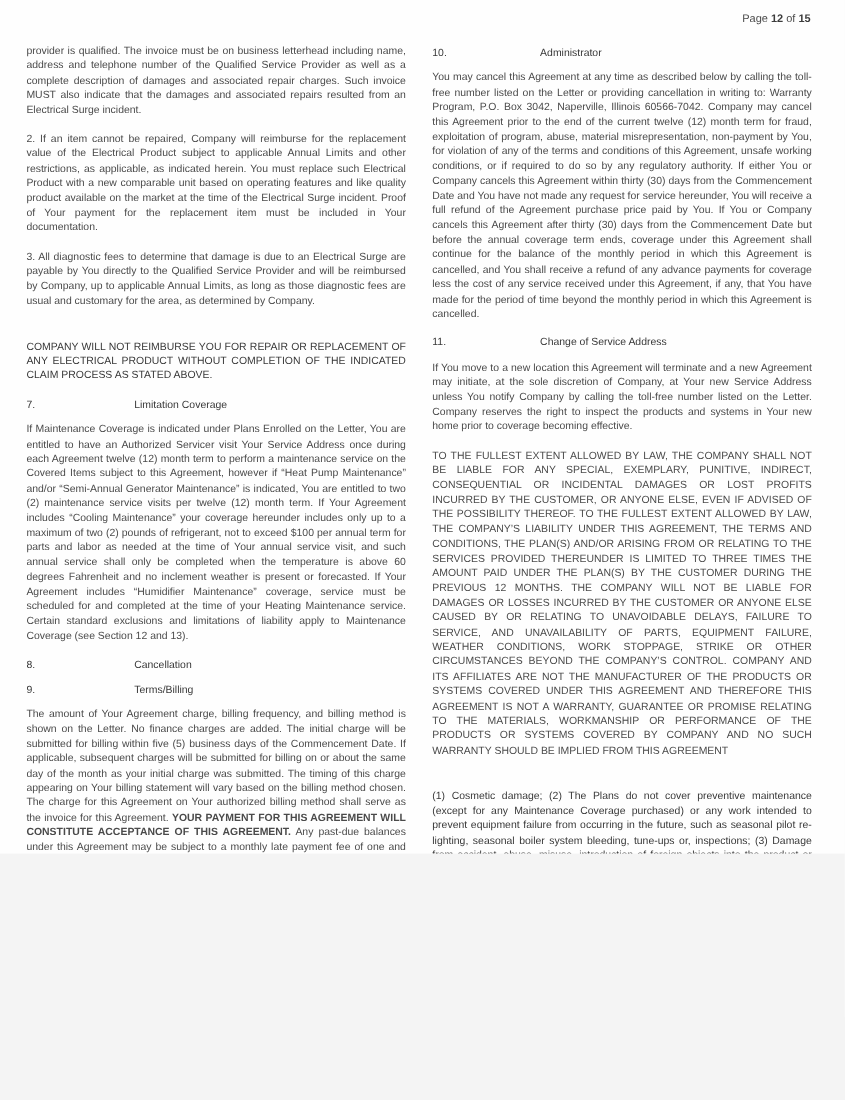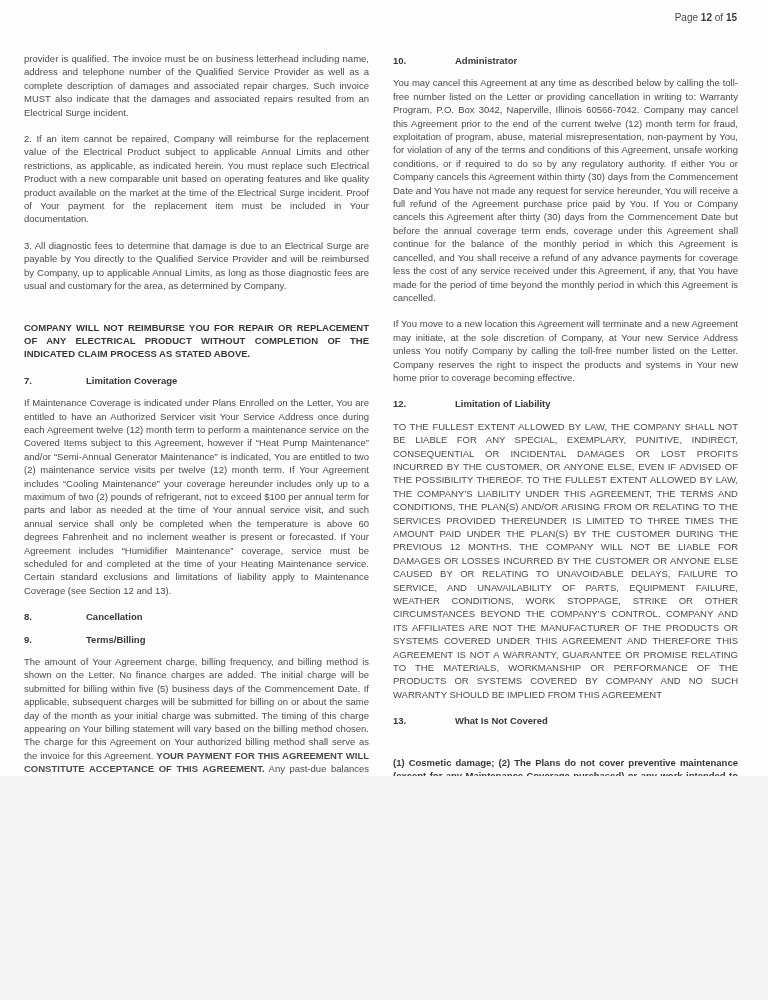--- a/index.html
+++ b/index.html
@@ -16,42 +16,43 @@
   }
   .header {
     position: absolute;
     top: 12px; right: 31px;
     font-size: 10px;
     color: #4a4a4a;
   }
   .header b { color: #3c3c3c; }
   .col {
     position: absolute;
-    top: 52px;
+    top: 40px;
     width: 345px;
     font-size: 9.5px;
     line-height: 13.4px;
     color: #4a4a4a;
   }
   .col-left  { left: 24px;  }
   .col-right { left: 393px; }
   .para {
     margin: 0 0 13px 0;
     text-align: justify;
   }
   .para-bold {
-    font-weight: 700;
+    font-weight: 400;
     color: #383838;
     margin-top: 28px;
   }
   .sec {
     display: flex;
-    font-weight: 700;
+    font-weight: 400;
     color: #383838;
     margin: 2px 0 9px 0;
+    gap: 36px;
   }
   .sec-num { width: 62px; flex: 0 0 62px; }
   .footer-left {
     position: absolute;
     left: 20px; top: 946px;
     font-size: 9px;
     color: #6a6a6a;
   }
   .footer-right {
     position: absolute;
@@ -96,30 +97,26 @@
     </div>
     <p class="para"><span>The amount of Your Agreement charge, billing frequency, and billing method is shown on the Letter. No finance charges are added. The initial charge will be submitted for billing within five (5) business days of the Commencement Date. If applicable, subsequent charges will be submitted for billing on or about the same day of the month as your initial charge was submitted. The timing of this charge appearing on Your billing statement will vary based on the billing method chosen. The charge for this Agreement on Your authorized billing method shall serve as the invoice for this Agreement. </span><b>YOUR PAYMENT FOR THIS AGREEMENT WILL CONSTITUTE ACCEPTANCE OF THIS AGREEMENT.</b><span> Any past-due balances under this Agreement may be subject to a monthly late payment fee of one and one-half percent (1 1/2%) of the past-due balance. You must pre-pay for the Plan. Coverage under this Agreement is suspended at the end of the pre-pay period in the event of non-payment. You must be current on all payments in order to be covered under this Agreement. Company may terminate this Agreement at any time in the event that You fail to make timely payments. On notice to You, Company may change the means in which You are invoiced and billed for this Agreement. If Your billing method is a utility bill, Your payments will be applied in accordance with the utility’s prioritization of payments schedule. If You have more than one agreement with Company Your payments will be applied to Your oldest outstanding charge(s) with Company first, unless otherwise specified by You. If You are enrolled in the</span></p>
   </div>
 
   <div class="col col-right">
     <div class="sec">
       <span class="sec-num">10.</span>
       <span class="sec-title">Administrator</span>
     </div>
     <p class="para">You may cancel this Agreement at any time as described below by calling the toll-free number listed on the Letter or providing cancellation in writing to: Warranty Program, P.O. Box 3042, Naperville, Illinois 60566-7042. Company may cancel this Agreement prior to the end of the current twelve (12) month term for fraud, exploitation of program, abuse, material misrepresentation, non-payment by You, for violation of any of the terms and conditions of this Agreement, unsafe working conditions, or if required to do so by any regulatory authority. If either You or Company cancels this Agreement within thirty (30) days from the Commencement Date and You have not made any request for service hereunder, You will receive a full refund of the Agreement purchase price paid by You. If You or Company cancels this Agreement after thirty (30) days from the Commencement Date but before the annual coverage term ends, coverage under this Agreement shall continue for the balance of the monthly period in which this Agreement is cancelled, and You shall receive a refund of any advance payments for coverage less the cost of any service received under this Agreement, if any, that You have made for the period of time beyond the monthly period in which this Agreement is cancelled.</p>
+    <div class="sec">
+      <span class="sec-num">11.</span>
+      <span class="sec-title">Change of Service Address</span>
+    </div>
     <p class="para">If You move to a new location this Agreement will terminate and a new Agreement may initiate, at the sole discretion of Company, at Your new Service Address unless You notify Company by calling the toll-free number listed on the Letter. Company reserves the right to inspect the products and systems in Your new home prior to coverage becoming effective.</p>
-    <div class="sec">
-      <span class="sec-num">12.</span>
-      <span class="sec-title">Limitation of Liability</span>
-    </div>
     <p class="para">TO THE FULLEST EXTENT ALLOWED BY LAW, THE COMPANY SHALL NOT BE LIABLE FOR ANY SPECIAL, EXEMPLARY, PUNITIVE, INDIRECT, CONSEQUENTIAL OR INCIDENTAL DAMAGES OR LOST PROFITS INCURRED BY THE CUSTOMER, OR ANYONE ELSE, EVEN IF ADVISED OF THE POSSIBILITY THEREOF. TO THE FULLEST EXTENT ALLOWED BY LAW, THE COMPANY’S LIABILITY UNDER THIS AGREEMENT, THE TERMS AND CONDITIONS, THE PLAN(S) AND/OR ARISING FROM OR RELATING TO THE SERVICES PROVIDED THEREUNDER IS LIMITED TO THREE TIMES THE AMOUNT PAID UNDER THE PLAN(S) BY THE CUSTOMER DURING THE PREVIOUS 12 MONTHS. THE COMPANY WILL NOT BE LIABLE FOR DAMAGES OR LOSSES INCURRED BY THE CUSTOMER OR ANYONE ELSE CAUSED BY OR RELATING TO UNAVOIDABLE DELAYS, FAILURE TO SERVICE, AND UNAVAILABILITY OF PARTS, EQUIPMENT FAILURE, WEATHER CONDITIONS, WORK STOPPAGE, STRIKE OR OTHER CIRCUMSTANCES BEYOND THE COMPANY’S CONTROL. COMPANY AND ITS AFFILIATES ARE NOT THE MANUFACTURER OF THE PRODUCTS OR SYSTEMS COVERED UNDER THIS AGREEMENT AND THEREFORE THIS AGREEMENT IS NOT A WARRANTY, GUARANTEE OR PROMISE RELATING TO THE MATERIALS, WORKMANSHIP OR PERFORMANCE OF THE PRODUCTS OR SYSTEMS COVERED BY COMPANY AND NO SUCH WARRANTY SHOULD BE IMPLIED FROM THIS AGREEMENT</p>
-    <div class="sec">
-      <span class="sec-num">13.</span>
-      <span class="sec-title">What Is Not Covered</span>
-    </div>
     <p class="para para-bold">(1) Cosmetic damage; (2) The Plans do not cover preventive maintenance (except for any Maintenance Coverage purchased) or any work intended to prevent equipment failure from occurring in the future, such as seasonal pilot re-lighting, seasonal boiler system bleeding, tune-ups or, inspections; (3) Damage from accident, abuse, misuse, introduction of foreign objects into the product or system, unauthorized modifications or alterations, failure to follow the manufacturer’s instructions or recommended maintenance, faulty wiring, improper or incomplete installation, power or water supply outages, third party actions or the elements or acts of God (including but not limited to: fire, flood, freezing, landslides or sinkholes, collision, vandalism, theft, infestation, damage caused by animals, rust, corrosion etc.); a manufacturer’s recall, manufacturer’s defect or retrofit, civil unrest, war or terrorism. (4) Accessories</p>
   </div>
 
   <div class="footer-left">Universal TC 08-29-19</div>
   <div class="footer-right">PH71_08-29-19_v2_PNT</div>
   <div class="print-marks">10   1000001   11 of 10</div>
 
 </div>
 
 </body></html>

